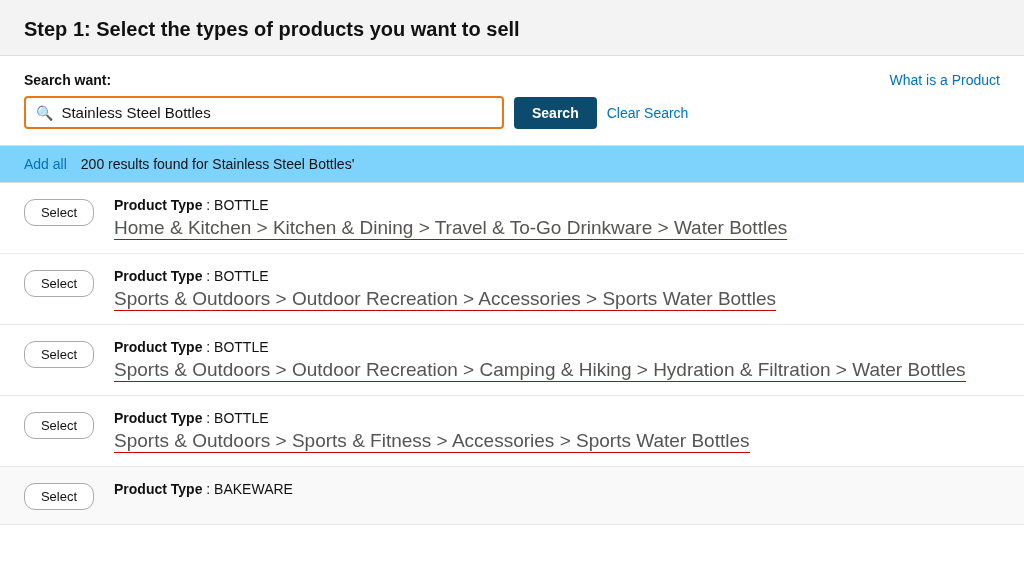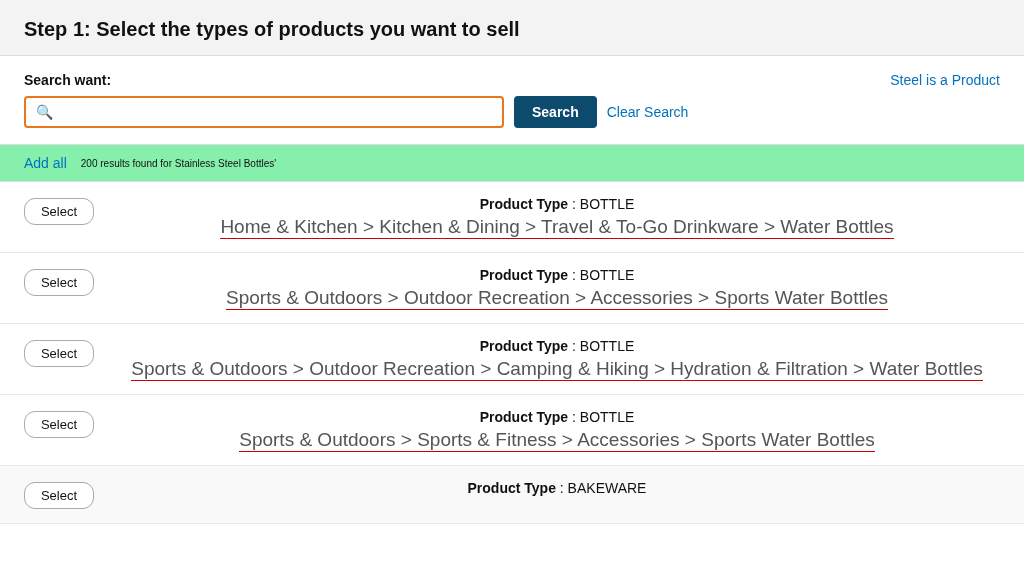--- a/index.html
+++ b/index.html
@@ -90,37 +90,36 @@
       text-decoration: none;
       font-size: 14px;
     }
 
     .results-section {
       padding: 0;
     }
 
     .results-header {
       display: flex;
-      align-items: center;
       padding: 10px 24px;
       border-bottom: 1px solid #ddd;
-      background: #86efac;
+      background: #7dd3fc;
     }
 
     .add-all-link {
       color: #0073bb;
       text-decoration: none;
       font-size: 14px;
       margin-right: 14px;
       cursor: pointer;
       white-space: nowrap;
     }
 
     .results-count-text {
-      font-size: 10px;
+      font-size: 14px;
       color: #111;
     }
 
     .product-list {
       list-style: none;
     }
 
     .product-item {
       display: flex;
       align-items: flex-start;
@@ -137,21 +136,20 @@
       cursor: pointer;
       color: #111;
       white-space: nowrap;
       margin-right: 20px;
       margin-top: 2px;
       min-width: 70px;
     }
 
     .product-info {
       flex: 1;
-      text-align: center;
     }
 
     .product-type-line {
       font-size: 14px;
       margin-bottom: 4px;
     }
 
     .product-type-bold {
       font-weight: bold;
     }
@@ -173,25 +171,26 @@
 
 <div class="page-header">
   <h1 class="page-title">Step 1: Select the types of products you want to sell</h1>
 </div>
 
 <div class="search-section">
   <div class="search-tool-label">Search want:</div>
   <div class="search-row">
     <div class="search-input-wrapper">
       <span class="search-icon-span">🔍</span>
+      <input class="search-input" type="text" value="Stainless Steel Bottles" style="">
     </div>
     <button class="search-button">Search</button>
     <a class="clear-search-link" href="#">Clear Search</a>
   </div>
-  <a class="what-is-link" href="#">Steel is a Product</a>
+  <a class="what-is-link" href="#">What is a Product</a>
 </div>
 
 <div class="results-section">
   <div class="results-header">
     <a class="add-all-link" href="#">Add all</a>
     <span class="results-count-text">200 results found for Stainless Steel Bottles'</span>
   </div>
   <ul class="product-list" id="product-list">
   <li class="product-item">
         <button class="select-btn">Select</button>

